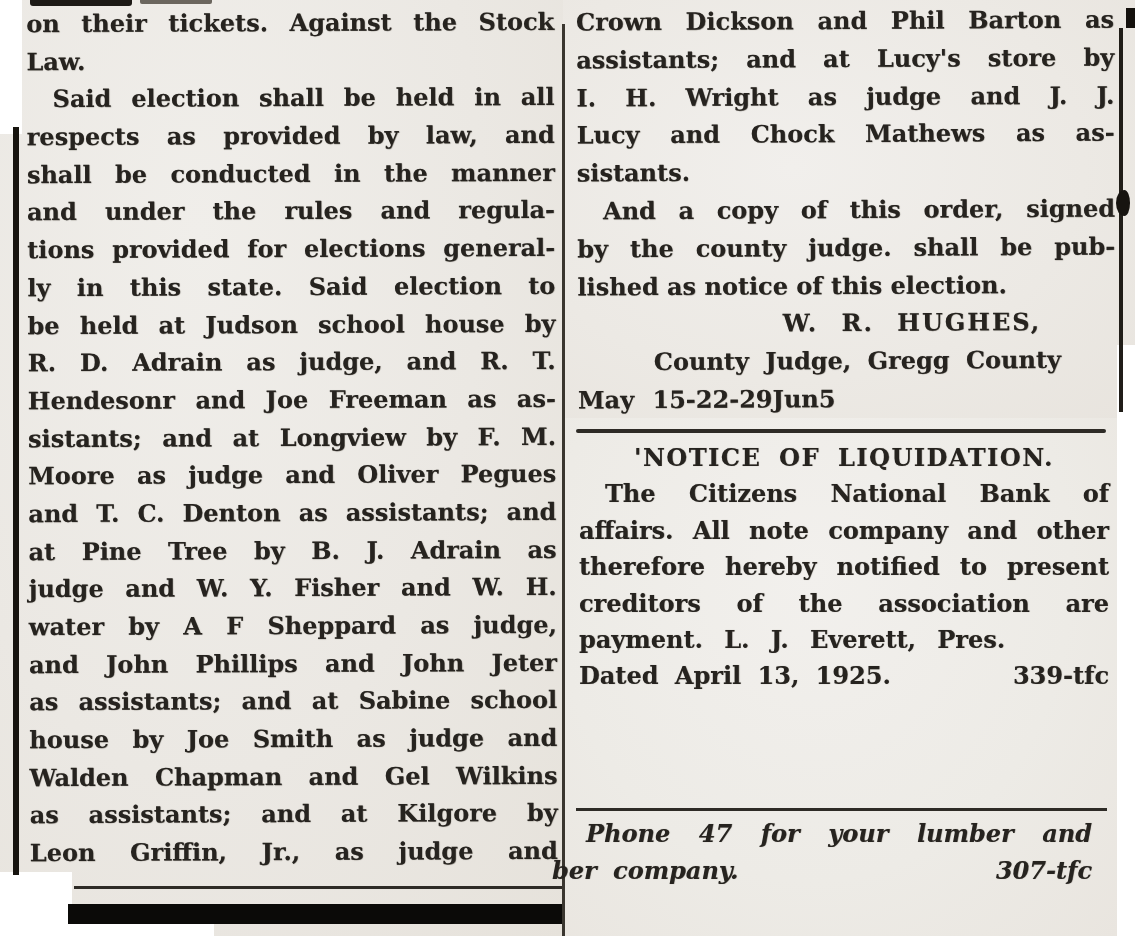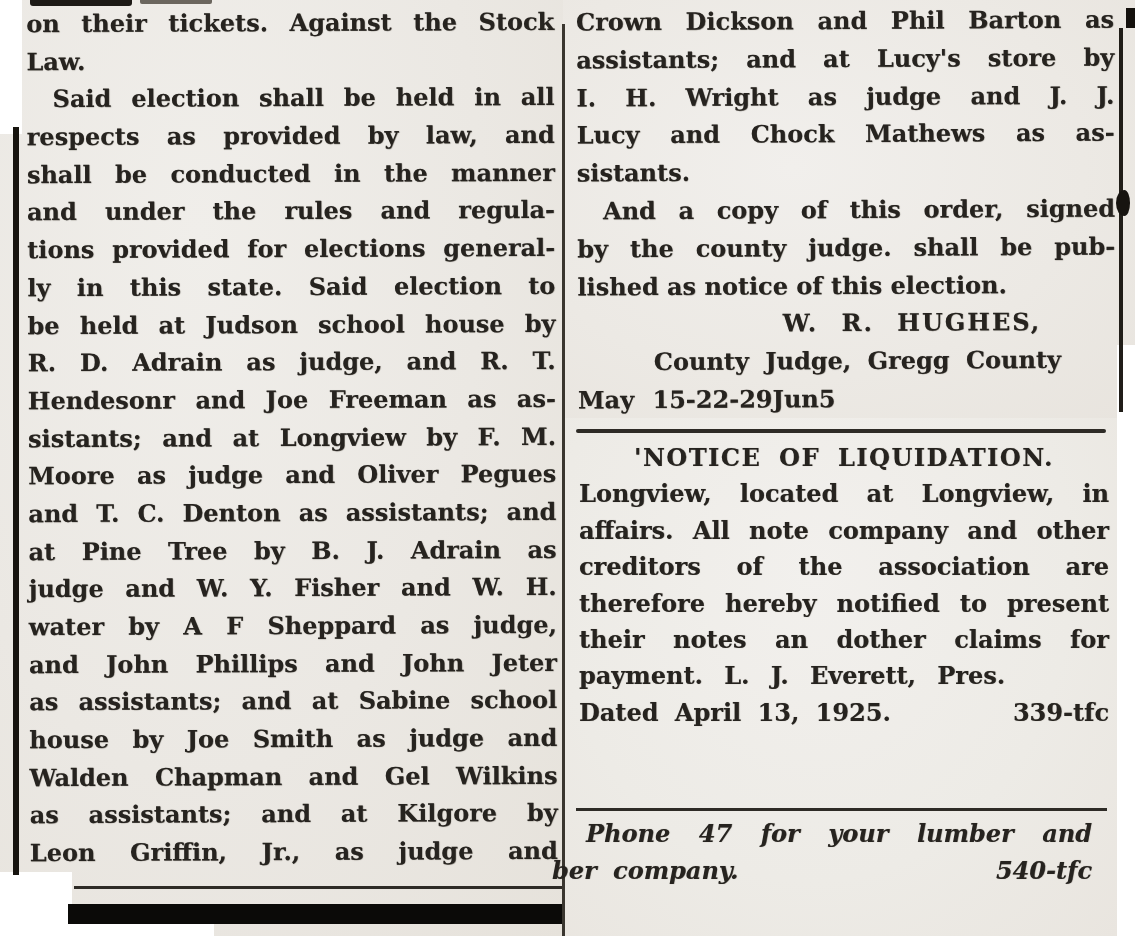--- a/index.html
+++ b/index.html
@@ -130,33 +130,32 @@
     <div class="ln ind">And a copy of this order, signed</div>
     <div class="ln">by the county judge. shall be pub-</div>
     <div class="ln flush">lished as notice of this election.</div>
     <div class="ln flush sig-line">W. R. HUGHES,</div>
     <div class="ln flush sig-title">County Judge, Gregg County</div>
     <div class="ln flush date-code">May 15-22-29Jun5</div>
   </div>
 
   <div class="textblock" id="liquidation-text">
     <div class="ln headline">'NOTICE OF LIQUIDATION.</div>
-    <div class="ln">Longview, located at Longview, in</div>
+    <div class="ln ind">The Citizens National Bank of</div>
     <div class="ln">affairs. All note company and other</div>
+    <div class="ln">therefore hereby notified to present</div>
     <div class="ln">creditors of the association are</div>
-    <div class="ln">therefore hereby notified to present</div>
-    <div class="ln">their notes an dother claims for</div>
     <div class="ln flush wide-words">payment. L. J. Everett, Pres.</div>
     <div class="ln split">
       <span class="cell">Dated April 13, 1925.</span>
       <span class="cell">339-tfc</span>
     </div>
   </div>
 
   <div class="textblock" id="ad-text">
     <div class="ln ind">Phone 47 for your lumber and</div>
     <div class="ln split">
       <span class="cell">ber company.</span>
-      <span class="cell">540-tfc</span>
+      <span class="cell">307-tfc</span>
     </div>
   </div>
 
 </div>
 
 </body></html>

